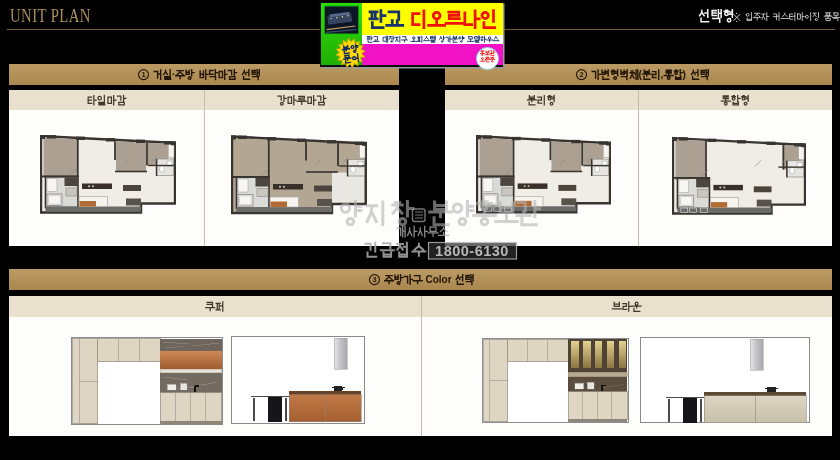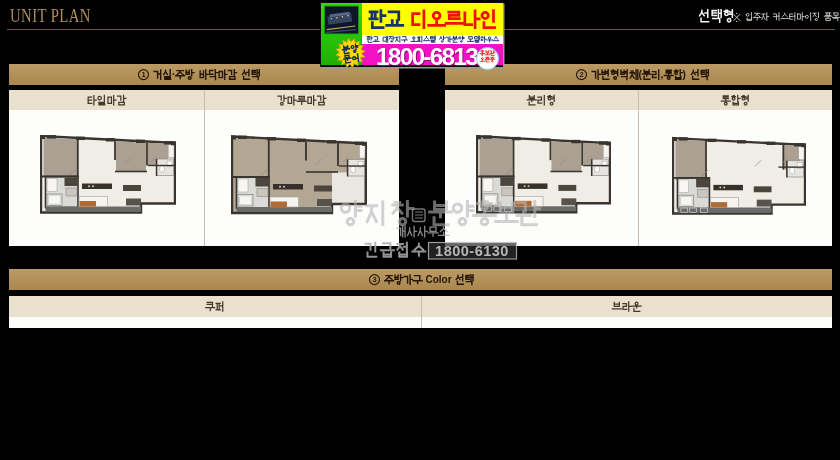--- a/index.html
+++ b/index.html
@@ -1,12 +1,12 @@
 <!DOCTYPE html>
-<html><head><meta charset="utf-8"><style>html,body{margin:0;padding:0;background:#000}*{box-sizing:border-box}.page{position:relative;width:840px;height:328px;background:#000;overflow:hidden;font-family:"Liberation Sans",sans-serif}.abs{position:absolute}</style></head><body>
+<html><head><meta charset="utf-8"><style>html,body{margin:0;padding:0;background:#000}*{box-sizing:border-box}.page{position:relative;width:840px;height:436px;background:#000;overflow:hidden;font-family:"Liberation Sans",sans-serif}.abs{position:absolute}</style></head><body>
 <div class="page">
     <div class="abs" style="left:10px;top:6px;width:300px;height:22px;font-family:'Liberation Serif',serif;font-size:18px;letter-spacing:0.5px;color:#ac8e5c;transform:scaleX(0.82);transform-origin:0 0">UNIT PLAN</div>
     <div class="abs" style="left:7px;top:29px;width:828px;height:1.4px;background:#73592f"></div>
     <svg class="abs" style="left:0;top:0" width="840" height="34">
       <path d="M701.9 10.44L701.79 12.49L699.61 15.71 M702.01 12.49L704.19 15.71 M705.03 13.08L707.49 13.08 M707.76 9.76L707.76 17.3 M701.04 18.2L701.04 21.82L708.6 21.82 M716.27 10.62L712.13 10.62L712.13 15.41L716.38 15.41 M712.13 12.96L716.11 12.96 M718.42 9.76L718.42 17.3 M718.59 13.15L720.99 13.15 M721.15 9.76L721.15 17.3 M712.7 18.41L719.71 18.41L719.71 22.12 M725.84 10.15L727.37 10.15 M724.21 11.32L728.79 11.32 M724.86 13.89A1.64 1.64 0 1 0 728.14 13.89A1.64 1.64 0 1 0 724.86 13.89 M729.63 12.02L732.09 12.02 M729.63 14.13L732.09 14.13 M732.36 9.76L732.36 17.3 M727.44 20.24A1.66 1.66 0 1 0 730.76 20.24A1.66 1.66 0 1 0 727.44 20.24" fill="none" stroke="#f2f2f2" stroke-width="1.55" stroke-linecap="square" stroke-linejoin="miter"></path>
       <path d="M733.5 14.2 L740.0 20.7 M740.0 14.2 L733.5 20.7" stroke="#d8d5d0" stroke-width="0.9" fill="none"></path>
       <circle cx="736.75" cy="13.42" r="0.63" fill="#d8d5d0"></circle>
       <circle cx="736.75" cy="21.48" r="0.63" fill="#d8d5d0"></circle>
       <path d="M746.14 14.84A1.44 1.44 0 1 0 749.02 14.84A1.44 1.44 0 1 0 746.14 14.84 M751.46 12.57L751.46 17.56 M747.07 18.16L747.07 20.55L751.53 20.55L751.53 18.16 M747.07 19.31L751.53 19.31 M754.57 13.3L759.83 13.3 M757.2 13.38L756.91 14.66L754.74 16.59 M757.32 14.66L759.66 16.59 M753.48 17.59L760.92 17.59 M757.2 17.69L757.2 19.98 M761.76 14.07L765.17 14.07 M763.47 14.2L763.28 16.3L761.88 19.48 M763.54 16.3L765.06 19.48 M766.79 12.74L766.79 20.48 M766.9 16.46L768.7 16.46 M773.53 13.94L776.45 13.94L776.45 19.61 M773.53 16.61L776.45 16.61 M777.22 16.15L778.85 16.15 M779.03 12.74L779.03 20.48 M784.77 13.11L784.65 14.46L782.31 16.59 M784.89 14.46L787.23 16.59 M781.05 18.51L788.49 18.51 M792.47 13.94L789.6 13.94L789.6 19.16L792.55 19.16 M789.6 16.49L792.36 16.49 M793.02 16.15L794.65 16.15 M794.83 12.74L794.83 20.48 M797.5 13.94L800.37 13.94L800.37 19.16L797.5 19.16L797.5 13.94 M802.26 12.74L802.26 20.48 M802.37 16.46L804.17 16.46 M805.32 16.74A1.51 1.51 0 1 0 808.35 16.74A1.51 1.51 0 1 0 805.32 16.74 M810.63 12.74L810.63 20.48 M813.02 13.22L816.28 13.22 M814.65 13.29L814.47 14.57L813.13 16.51 M814.72 14.57L816.17 16.51 M818.53 12.57L818.53 17.56 M815.27 19.51A1.1 1.1 0 1 0 817.47 19.51A1.1 1.1 0 1 0 815.27 19.51 M825.66 12.89L830.62 12.89 M827.04 12.95L826.93 15.23 M829.35 12.95L829.35 15.23 M825.55 15.35L830.73 15.35 M824.42 16.23L831.86 16.23 M828.14 16.29L828.14 17.8 M825.92 18.3L830.36 18.3L830.36 20.55L825.92 20.55L825.92 18.3 M833.95 12.89L838.13 12.89L838.13 15.29L833.95 15.29L833.95 12.89 M832.32 17.43L839.76 17.43 M836.04 15.93L836.04 17.37 M833.41 18.3L837.91 18.3L837.91 20.75" fill="none" stroke="#d8d5d0" stroke-width="0.85" stroke-linecap="square" stroke-linejoin="miter"></path>
     </svg>
@@ -349,21 +349,20 @@
       <div class="abs" style="left:41px;top:0;width:141px;height:32px;background:#ffff00"></div>
       <svg class="abs" style="left:0;top:0" width="183" height="32">
         <path d="M49.05 8.79L56.05 8.79 M51 8.96L50.84 15.45 M54.26 8.96L54.26 15.45 M48.9 15.78L56.2 15.78 M59.88 7.57L59.88 18.3 M60.12 12.72L64 12.72 M51.33 19.59L51.33 24.74L62.08 24.74 M68.09 8.98L77.78 8.98L77.78 16.39 M65.76 22.3L81.74 22.3 M71.25 17.52L71.25 22.09 M76.25 17.52L76.25 22.09" fill="none" stroke="#17336b" stroke-width="2.75" stroke-linecap="square" stroke-linejoin="miter"></path>
         <path d="M97.99 10.52L91.64 10.52L91.64 21.74L97.99 21.74 M102.89 7.94L102.89 24.59 M112.32 12.64A3.33 3.33 0 1 0 118.98 12.64A3.33 3.33 0 1 0 112.32 12.64 M107.66 22.3L123.64 22.3 M115.65 17.38L115.65 22.09 M127.77 9.14L137.83 9.14L137.83 12.31L128.27 12.31L128.27 15.64L138.33 15.64 M125.06 20.34L141.04 20.34 M143.84 9.83L143.84 21.74L150.6 21.74 M154.08 7.94L154.08 24.59 M154.32 15.93L158.2 15.93 M161.04 12.45A3.11 3.11 0 1 0 167.26 12.45A3.11 3.11 0 1 0 161.04 12.45 M172.49 7.57L172.49 18.3 M162.93 19.59L162.93 24.74L173.68 24.74" fill="none" stroke="#ee1208" stroke-width="2.75" stroke-linecap="square" stroke-linejoin="miter"></path>
       </svg>
       <div class="abs" style="left:41px;top:32px;width:141px;height:8.5px;background:#fff"></div>
       <svg class="abs" style="left:0;top:0" width="183" height="42">
         <path d="M46.23 33.57L48.73 33.57 M46.93 33.63L46.87 35.94 M48.09 33.63L48.09 35.94 M46.18 36.06L48.78 36.06 M50.1 33.13L50.1 36.96 M50.18 34.97L51.57 34.97 M47.04 37.42L47.04 39.26L50.88 39.26 M53.13 33.63L56.59 33.63L56.59 36.28 M52.3 38.39L58 38.39 M54.26 36.68L54.26 38.31 M56.04 36.68L56.04 38.31 M64.38 34.18L62.11 34.18L62.11 38.19L64.38 38.19 M65.3 33.26L65.3 39.2 M65.38 35.94L66.6 35.94 M66.68 33.26L66.68 39.2 M68.25 33.63L70.75 33.63 M69.5 33.69L69.36 34.67L68.34 36.15 M69.56 34.67L70.66 36.15 M72.12 33.13L72.12 36.96 M72.2 34.97L73.59 34.97 M69.98 38.45A0.84 0.84 0 1 0 71.66 38.45A0.84 0.84 0 1 0 69.98 38.45 M74.61 34.28L77.22 34.28 M75.92 34.38L75.77 35.99L74.7 38.43 M75.97 35.99L77.14 38.43 M78.83 33.26L78.83 39.2 M81.5 33.63L84.96 33.63L84.96 36.28 M80.67 36.98L86.37 36.98 M83.52 37.06L83.52 38.81 M91.65 34.94A1.19 1.19 0 1 0 94.03 34.94A1.19 1.19 0 1 0 91.65 34.94 M89.99 38.39L95.69 38.39 M92.84 36.63L92.84 38.31 M96.63 34.18L99.24 34.18 M97.36 34.28L97.3 38.09 M98.57 34.28L98.57 38.09 M96.57 38.29L99.3 38.29 M100.85 33.26L100.85 39.2 M105.54 33.54L105.45 34.58L103.66 36.22 M105.63 34.58L107.42 36.22 M102.69 37.69L108.39 37.69 M111.62 33.57L109.52 33.57L109.52 36L111.68 36 M109.52 34.76L111.54 34.76 M112.02 34.74L113.08 34.74 M113.19 33.13L113.19 36.96 M114.3 33.13L114.3 36.96 M109.95 37.57L113.65 37.57L113.65 38.37L110.13 38.37L110.13 39.21L113.83 39.21 M119.89 33.48L119.83 34.52L118.73 36.15 M119.95 34.52L121.05 36.15 M122.51 33.13L122.51 36.96 M122.59 34.97L123.98 34.97 M120.37 38.45A0.84 0.84 0 1 0 122.05 38.45A0.84 0.84 0 1 0 120.37 38.45 M125 34.18L127.24 34.18L127.24 38.53 M128.86 33.26L128.86 39.2 M128.94 36.12L130.33 36.12 M132.35 33.27L132.35 35.22L135.47 35.22L135.47 33.27 M132.35 34.21L135.47 34.21 M131.06 35.94L136.76 35.94 M133.91 35.99L133.91 37.14 M132.2 37.42L132.2 39.26L135.93 39.26 M137.83 34.87A1.11 1.11 0 1 0 140.05 34.87A1.11 1.11 0 1 0 137.83 34.87 M141.56 33.13L141.56 36.96 M141.64 34.4L143.03 34.4 M141.64 35.51L143.03 35.51 M139.42 38.45A0.84 0.84 0 1 0 141.1 38.45A0.84 0.84 0 1 0 139.42 38.45 M147.87 33.63L151.29 33.63L151.29 36.07L147.87 36.07L147.87 33.63 M146.73 38.39L152.43 38.39 M149.58 36.63L149.58 38.31 M155.72 33.57L153.56 33.57L153.56 36L155.72 36 M156.06 34.74L157.12 34.74 M157.23 33.13L157.23 36.96 M158.34 33.13L158.34 36.96 M153.99 37.57L157.69 37.57L157.69 38.37L154.17 38.37L154.17 39.21L157.87 39.21 M160.68 33.79L161.49 33.79 M159.81 34.77L162.25 34.77 M160.15 36.92A0.87 0.87 0 1 0 161.9 36.92A0.87 0.87 0 1 0 160.15 36.92 M163.58 33.26L163.58 39.2 M163.66 36.12L165.05 36.12 M167.44 34.94A1.19 1.19 0 1 0 169.82 34.94A1.19 1.19 0 1 0 167.44 34.94 M165.78 36.98L171.48 36.98 M168.63 37.06L168.63 38.81 M174.98 33.54L174.89 34.58L173.1 36.22 M175.07 34.58L176.86 36.22 M172.13 37.69L177.83 37.69" fill="none" stroke="#17336b" stroke-width="0.95" stroke-linecap="square" stroke-linejoin="miter"></path>
       </svg>
       <div class="abs" style="left:41px;top:40.5px;width:141px;height:21.5px;background:#f012c4"></div>
-      <div class="abs" style="left:55px;top:40px;width:108px;height:24px;font-size:24.5px;font-weight:bold;color:#fff;letter-spacing:-1.8px;text-shadow:1px 1px 0 #90076f;font-family:'Liberation Sans',sans-serif">1800-6813</div>
       <div class="abs" style="left:155px;top:43.5px;width:23px;height:23px;background:#fff;border:1.8px solid #8fd0e8;border-radius:50%"></div>
       <svg class="abs" style="left:0;top:0" width="183" height="67">
         <path d="M161 47.66L161.93 47.66 M160 48.01L162.8 48.01 M160.87 48.79A0.53 0.53 0 1 0 161.93 48.79A0.53 0.53 0 1 0 160.87 48.79 M159.15 50.54L163.65 50.54 M161.4 49.63L161.4 50.5 M160.73 51.8A0.67 0.67 0 1 0 162.07 51.8A0.67 0.67 0 1 0 160.73 51.8 M165.09 47.88L165.09 49.92L167.71 49.92L167.71 47.88 M165.09 48.87L167.71 48.87 M164.15 51.75L168.65 51.75 M166.4 50.36L166.4 51.69 M169.21 47.81L170.73 47.81L170.73 49.57 M169.01 50.5L171.76 50.5 M170.39 49.77L170.39 50.46 M172.71 47.6L172.71 50.72 M172.76 49.1L173.7 49.1 M170.02 51.08L170.02 52.44L173.04 52.44" fill="none" stroke="#e11" stroke-width="0.8" stroke-linecap="square" stroke-linejoin="miter"></path>
         <path d="M160.46 55.53A0.94 0.94 0 1 0 162.34 55.53A0.94 0.94 0 1 0 160.46 55.53 M159.15 58.25L163.65 58.25 M161.4 56.86L161.4 58.19 M164.9 54.3L167.9 54.3 M165.73 54.33L165.67 55.71 M167.13 54.33L167.13 55.71 M164.84 55.78L167.96 55.78 M164.15 56.68L168.65 56.68 M165.06 57.48L165.06 58.93L167.99 58.93 M169.9 54.33L172.9 54.33 M171.4 54.37L171.23 54.95L170 55.84 M171.47 54.95L172.8 55.84 M169.15 56.31L173.65 56.31 M171.4 56.35L171.4 57.26 M170.73 58.3A0.67 0.67 0 1 0 172.07 58.3A0.67 0.67 0 1 0 170.73 58.3" fill="none" stroke="#e11" stroke-width="0.8" stroke-linecap="square" stroke-linejoin="miter"></path>
       </svg>
       <svg class="abs" style="left:0;top:0;z-index:5" width="183" height="67">
         <g transform="rotate(-8 29.5 50)">
           <polygon points="44.3,50.0 40.3,52.1 43.2,55.7 38.6,56.1 40.0,60.5 35.6,59.1 35.2,63.7 31.6,60.8 29.5,64.8 27.4,60.8 23.8,63.7 23.4,59.1 19.0,60.5 20.4,56.1 15.8,55.7 18.7,52.1 14.7,50.0 18.7,47.9 15.8,44.3 20.4,43.9 19.0,39.5 23.4,40.9 23.8,36.3 27.4,39.2 29.5,35.2 31.6,39.2 35.2,36.3 35.6,40.9 40.0,39.5 38.6,43.9 43.2,44.3 40.3,47.9" fill="#ffd900" stroke="#c9a300" stroke-width="0.8"></polygon>
           <path d="M23.66 42.33L23.66 44.76L27.54 44.76L27.54 42.33 M23.66 43.5L27.54 43.5 M22.06 45.65L29.14 45.65 M25.6 45.71L25.6 47.15 M23.48 47.49L23.48 49.77L28.11 49.77 M30.98 44.33A1.38 1.38 0 1 0 33.74 44.33A1.38 1.38 0 1 0 30.98 44.33 M35.61 42.16L35.61 46.92 M35.71 43.73L37.44 43.73 M35.71 45.11L37.44 45.11 M32.95 48.78A1.05 1.05 0 1 0 35.05 48.78A1.05 1.05 0 1 0 32.95 48.78" fill="none" stroke="#122a66" stroke-width="1.4" stroke-linecap="square" stroke-linejoin="miter"></path>
           <path d="M23.61 51.97L27.59 51.97L27.59 54.26L23.61 54.26L23.61 51.97 M22.06 55.15L29.14 55.15 M25.6 55.21L25.6 56.65 M23.48 56.99L23.48 59.27L28.11 59.27 M31 55.64A1.44 1.44 0 1 0 33.89 55.64A1.44 1.44 0 1 0 31 55.64 M34.16 55.89L35.89 55.89 M36.3 51.83L36.3 59.21" fill="none" stroke="#122a66" stroke-width="1.4" stroke-linecap="square" stroke-linejoin="miter"></path>

